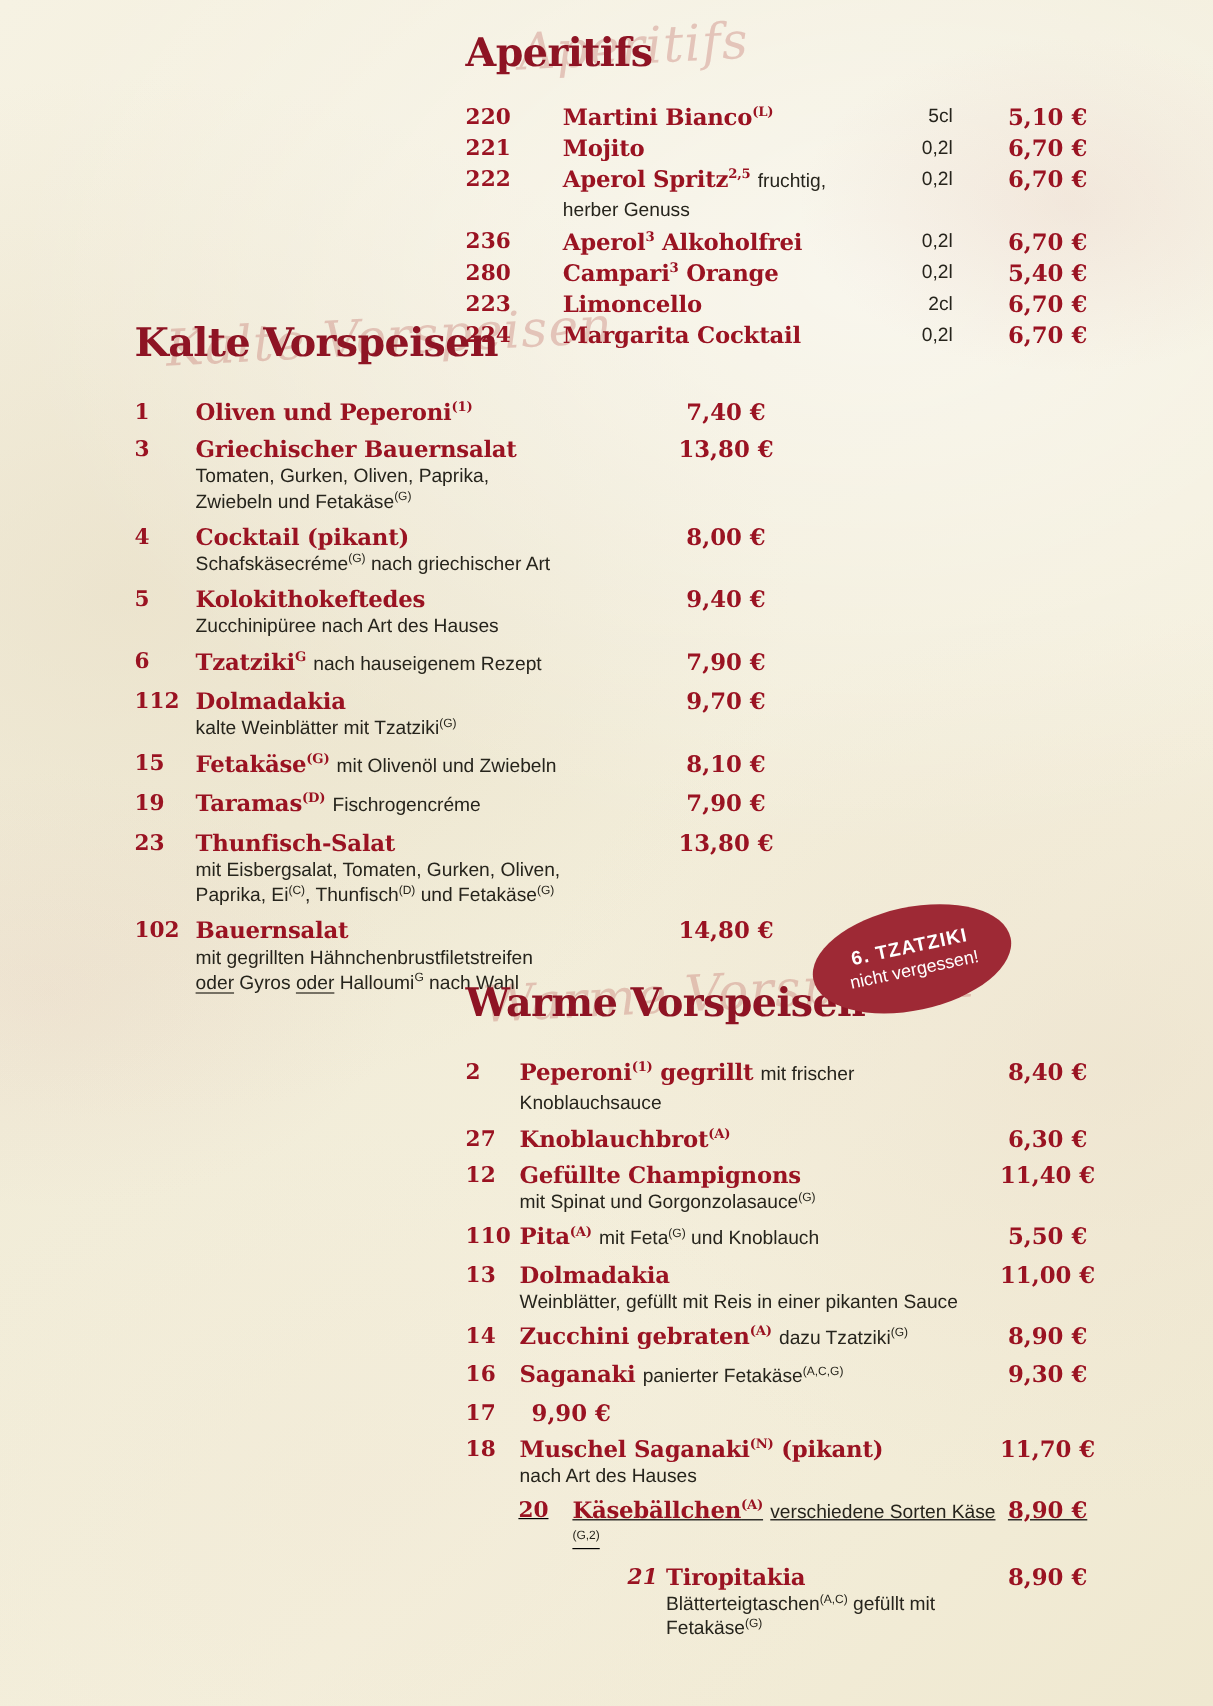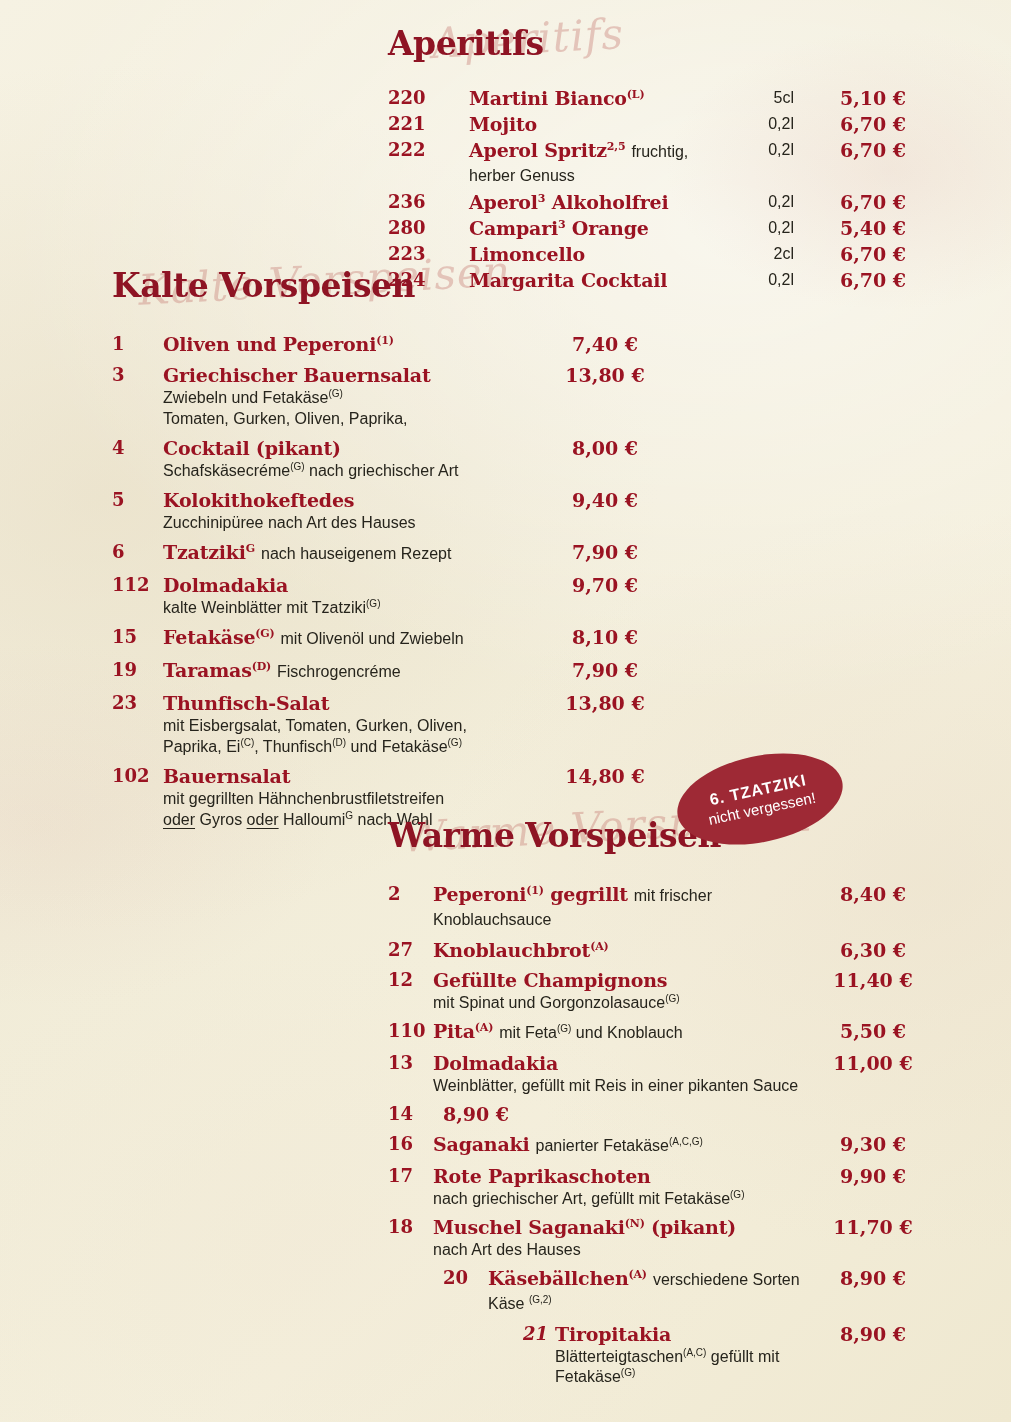--- a/index.html
+++ b/index.html
@@ -36,21 +36,21 @@
   #sec1 .n{flex:0 0 51px;}
   .b{flex:1 1 auto;min-width:0;}
   .nm{font:700 19px/24px "DejaVu Serif",serif;color:var(--red);letter-spacing:-0.2px;}
   .nm sup{font-size:11px;line-height:0;}
   .nt{font:16px/24px "Liberation Sans",sans-serif;color:var(--ink);margin-left:6px;}
   .nt sup,.d sup{font-size:10px;line-height:0;}
   .d{font:16px/20px "Liberation Sans",sans-serif;color:var(--ink);margin-top:1px;}
   .d u{text-underline-offset:3px;text-align:center;}
   .q{flex:0 0 58px;text-align:right;font:16px/24px "Liberation Sans",sans-serif;color:var(--ink);}
   .p{flex:0 0 86px;text-align:center;font:700 19px/24px "DejaVu Serif",serif;color:var(--red);white-space:nowrap;}
-  .i1{margin-left:55px;}
+  .i1{margin-left:44px;text-decoration:underline;}
   .i2{margin-left:135px;}
   .i2 .n{flex:0 0 32px;font-style:italic;}
   .wm{position:absolute;font:italic 400 42px/1 "DejaVu Serif",serif;color:var(--wm);white-space:nowrap;transform:rotate(-3deg);z-index:1;letter-spacing:1px;}
   .wm0{left:432px;top:18px;}
   .wm1{left:138px;top:260px;}
   .wm2{left:402px;top:806px;}
   .badge{
     position:absolute;left:676px;top:756px;width:168px;height:86px;border-radius:50%;
     background:var(--badge);transform:rotate(-12deg);display:flex;flex-direction:column;
     align-items:center;justify-content:center;color:var(--badge-ink);z-index:3;
@@ -117,22 +117,22 @@
     <h1 class="h">Kalte Vorspeisen</h1>
     <div class="r">
       <span class="n">1</span>
       <div class="b"><span class="nm">Oliven und Peperoni<sup>(1)</sup></span></div>
       <span class="p">7,40 €</span>
     </div>
     <div class="r">
       <span class="n">3</span>
       <div class="b">
         <div class="t"><span class="nm">Griechischer Bauernsalat</span></div>
+        <div class="d">Tomaten, Gurken, Oliven, Paprika,</div>
         <div class="d">Zwiebeln und Fetakäse<sup>(G)</sup></div>
-        <div class="d">Tomaten, Gurken, Oliven, Paprika,</div>
       </div>
       <span class="p">13,80 €</span>
     </div>
     <div class="r">
       <span class="n">4</span>
       <div class="b">
         <div class="t"><span class="nm">Cocktail (pikant)</span></div>
         <div class="d">Schafskäsecréme<sup>(G)</sup> nach griechischer Art</div>
       </div>
       <span class="p">8,00 €</span>
@@ -221,33 +221,30 @@
     <div class="r">
       <span class="n">13</span>
       <div class="b">
         <div class="t"><span class="nm">Dolmadakia</span></div>
         <div class="d">Weinblätter, gefüllt mit Reis in einer pikanten Sauce</div>
       </div>
       <span class="p">11,00 €</span>
     </div>
     <div class="r">
       <span class="n">14</span>
+      <div class="b"><span class="nm">Zucchini gebraten<sup>(A)</sup></span><span class="nt">dazu Tzatziki<sup>(G)</sup></span></div>
       <span class="p">8,90 €</span>
     </div>
     <div class="r">
       <span class="n">16</span>
       <div class="b"><span class="nm">Saganaki</span><span class="nt">panierter Fetakäse<sup>(A,C,G)</sup></span></div>
       <span class="p">9,30 €</span>
     </div>
     <div class="r">
       <span class="n">17</span>
-      <div class="b">
-        <div class="t"><span class="nm">Rote Paprikaschoten</span></div>
-        <div class="d">nach griechischer Art, gefüllt mit Fetakäse<sup>(G)</sup></div>
-      </div>
       <span class="p">9,90 €</span>
     </div>
     <div class="r">
       <span class="n">18</span>
       <div class="b">
         <div class="t"><span class="nm">Muschel Saganaki<sup>(N)</sup> (pikant)</span></div>
         <div class="d">nach Art des Hauses</div>
       </div>
       <span class="p">11,70 €</span>
     </div>

